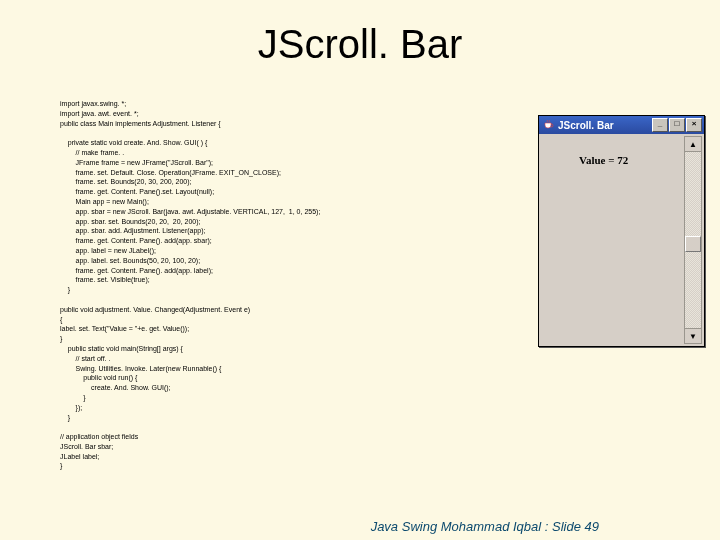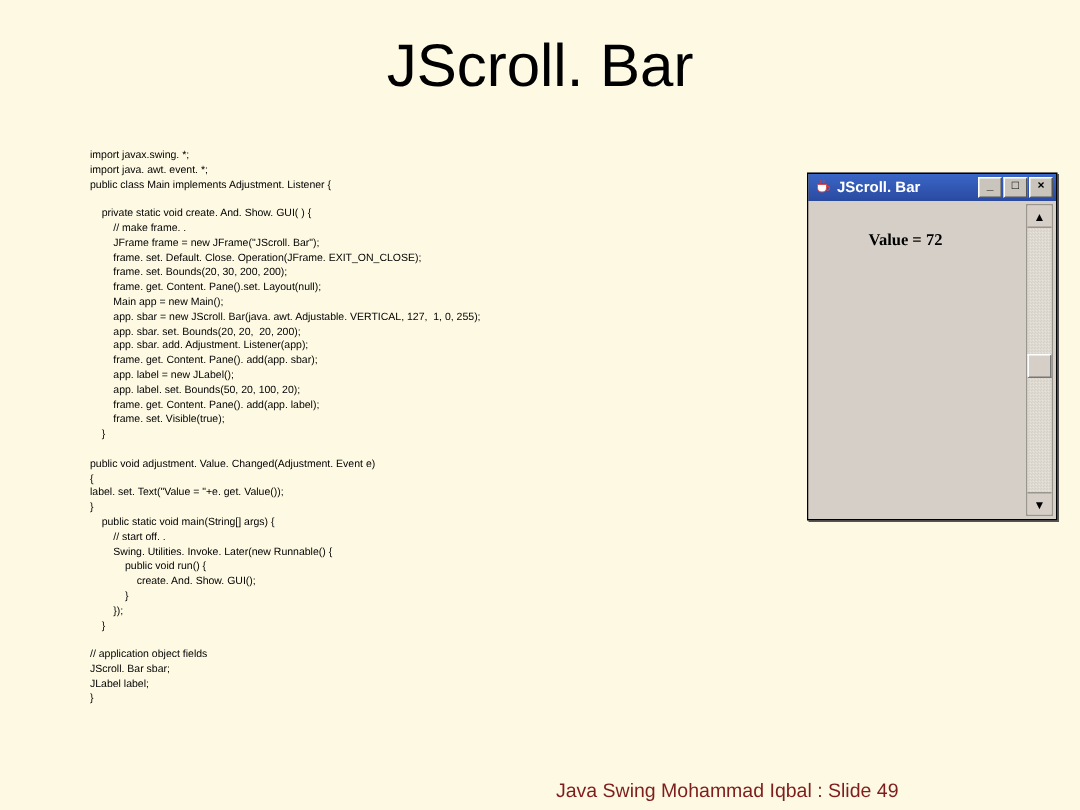--- a/index.html
+++ b/index.html
@@ -139,21 +139,22 @@
     font-size: 11px;
     font-weight: bold;
     color: #000;
     font-family: Liberation Serif, serif;
   }
   .footer {
     position: absolute;
     right: 10px;
     bottom: 6px;
     font-size: 13px;
-    color: #7f1d1d;
+    color: #0c4a6e;
+    font-style: italic;
   }
 </style>
 </head>
 <body>
 
 <div class="slide">
 
   <div class="title">JScroll. Bar</div>
 
   <pre class="code">import javax.swing. *;

